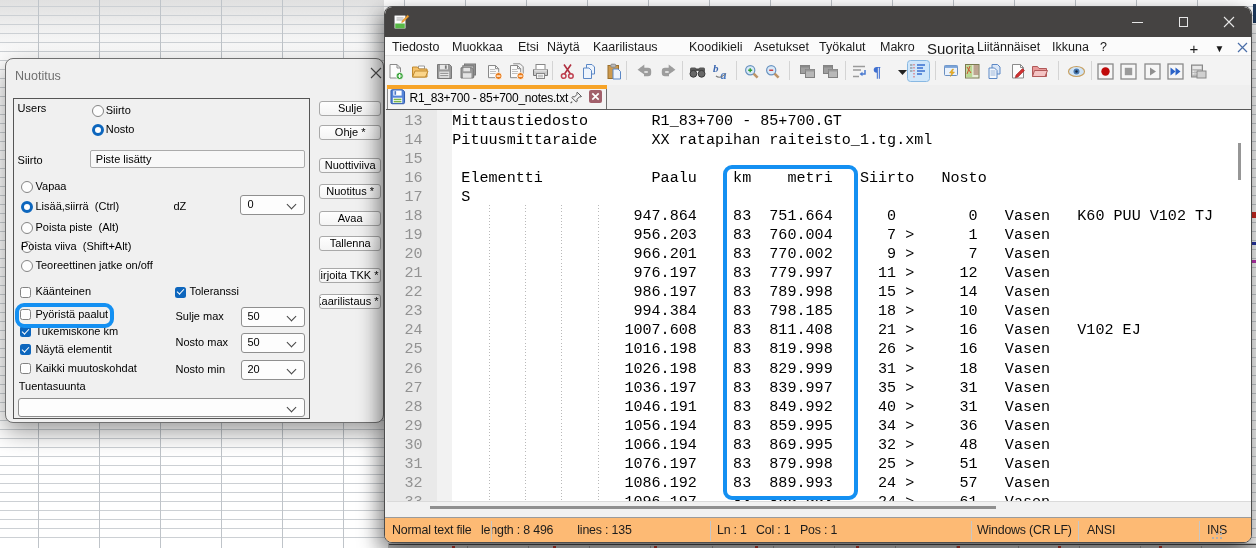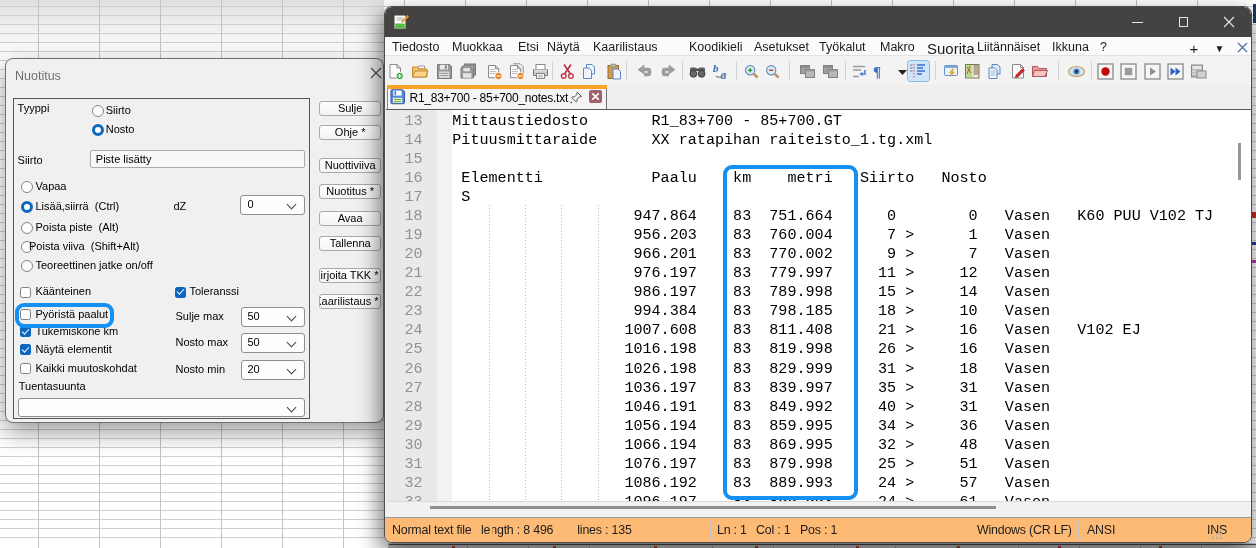--- a/index.html
+++ b/index.html
@@ -80,39 +80,39 @@
 <div class="abs" style="left:1140.0px;top:545.5px;width:1px;height:2.5px;background:#9a9a9a;z-index:2"></div>
 <div class="abs" style="left:1201.2px;top:545.5px;width:1px;height:2.5px;background:#9a9a9a;z-index:2"></div>
 
 <div id="dlg">
 <div class="lb" style="left:9px;top:28.600000000000005px;font-size:12px;color:#000;"></div>
 <div class="lb" style="left:9px;top:10.299999999999997px;font-size:12.5px;color:#6f6f6f">Nuotitus</div>
 <svg style="left:363.5px;top:8px" width="12" height="12" viewBox="0 0 12 12">
 <path d="M1 1 L11 11 M11 1 L1 11" stroke="#4c4c4c" stroke-width="1.1"></path>
     </svg>
 <div class="gb"></div>
-<div class="lb" style="left:11.600000000000001px;top:43.8px;font-size:11px;color:#000">Tyyppi</div>
+<div class="lb" style="left:11.600000000000001px;top:43.8px;font-size:11px;color:#000">Users</div>
 <div class="radio" style="left:85.5px;top:45.400000000000006px"></div>
 <div class="lb" style="left:99.7px;top:45.39999999999999px;font-size:11px;color:#000">Siirto</div>
 <div class="radio on" style="left:85.5px;top:64.6px"></div>
 <div class="lb" style="left:99.7px;top:64.60000000000001px;font-size:11px;color:#000">Nosto</div>
 <div class="lb" style="left:11.600000000000001px;top:95.80000000000001px;font-size:11px;color:#000">Siirto</div>
 <div class="fld" style="left:84.4px;top:91px;width:214.5px;height:18px"></div>
 <div class="lb" style="left:89.8px;top:94.20000000000002px;font-size:11px;color:#000">Piste lisätty</div>
 <div class="radio" style="left:15px;top:122px"></div>
 <div class="lb" style="left:29.5px;top:122.0px;font-size:11px;color:#000">Vapaa</div>
 <div class="radio on" style="left:15px;top:142px"></div>
 <div class="lb" style="left:29.5px;top:142.0px;font-size:11px;color:#000">Lisää,siirrä  (Ctrl)</div>
 <div class="lb" style="left:167.4px;top:142.0px;font-size:11px;color:#000">dZ</div>
 <div class="cmb" style="left:233.8px;top:135.7px;width:65.2px;height:20.4px"></div>
 <div class="lb" style="left:241.5px;top:140.0px;font-size:11px;color:#000">0</div>
 <div class="radio" style="left:15px;top:162.6px"></div>
 <div class="lb" style="left:29.5px;top:162.60000000000002px;font-size:11px;color:#000">Poista piste  (Alt)</div>
 <div class="radio" style="left:15px;top:181.2px"></div>
-<div class="lb" style="left:23px;top:181.20000000000002px;font-size:11px;color:#000">Poista viiva  (Shift+Alt)</div>
+<div class="lb" style="left:15px;top:181.20000000000002px;font-size:11px;color:#000">Poista viiva  (Shift+Alt)</div>
 <div class="radio" style="left:15px;top:200.89999999999998px"></div>
 <div class="lb" style="left:29.5px;top:200.90000000000003px;font-size:11px;color:#000">Teoreettinen jatke on/off</div>
 <div class="chk" style="left:13.5px;top:227.5px"></div>
 <div class="lb" style="left:29.4px;top:227.0px;font-size:11px;color:#000">Käänteinen</div>
 <div class="chk on" style="left:169.1px;top:227.5px"></div>
 <div class="lb" style="left:183.5px;top:227.0px;font-size:11px;color:#000">Toleranssi</div>
 <div class="hl" style="left:9px;top:243.8px;width:98.5px;height:24.4px"></div>
 <div class="chk" style="left:13.5px;top:249.8px"></div>
 <div class="lb" style="left:29.4px;top:249.3px;font-size:11px;color:#000">Pyöristä paalut</div>
 <div class="lb" style="left:169.5px;top:251.8px;font-size:11px;color:#000">Sulje max</div>

